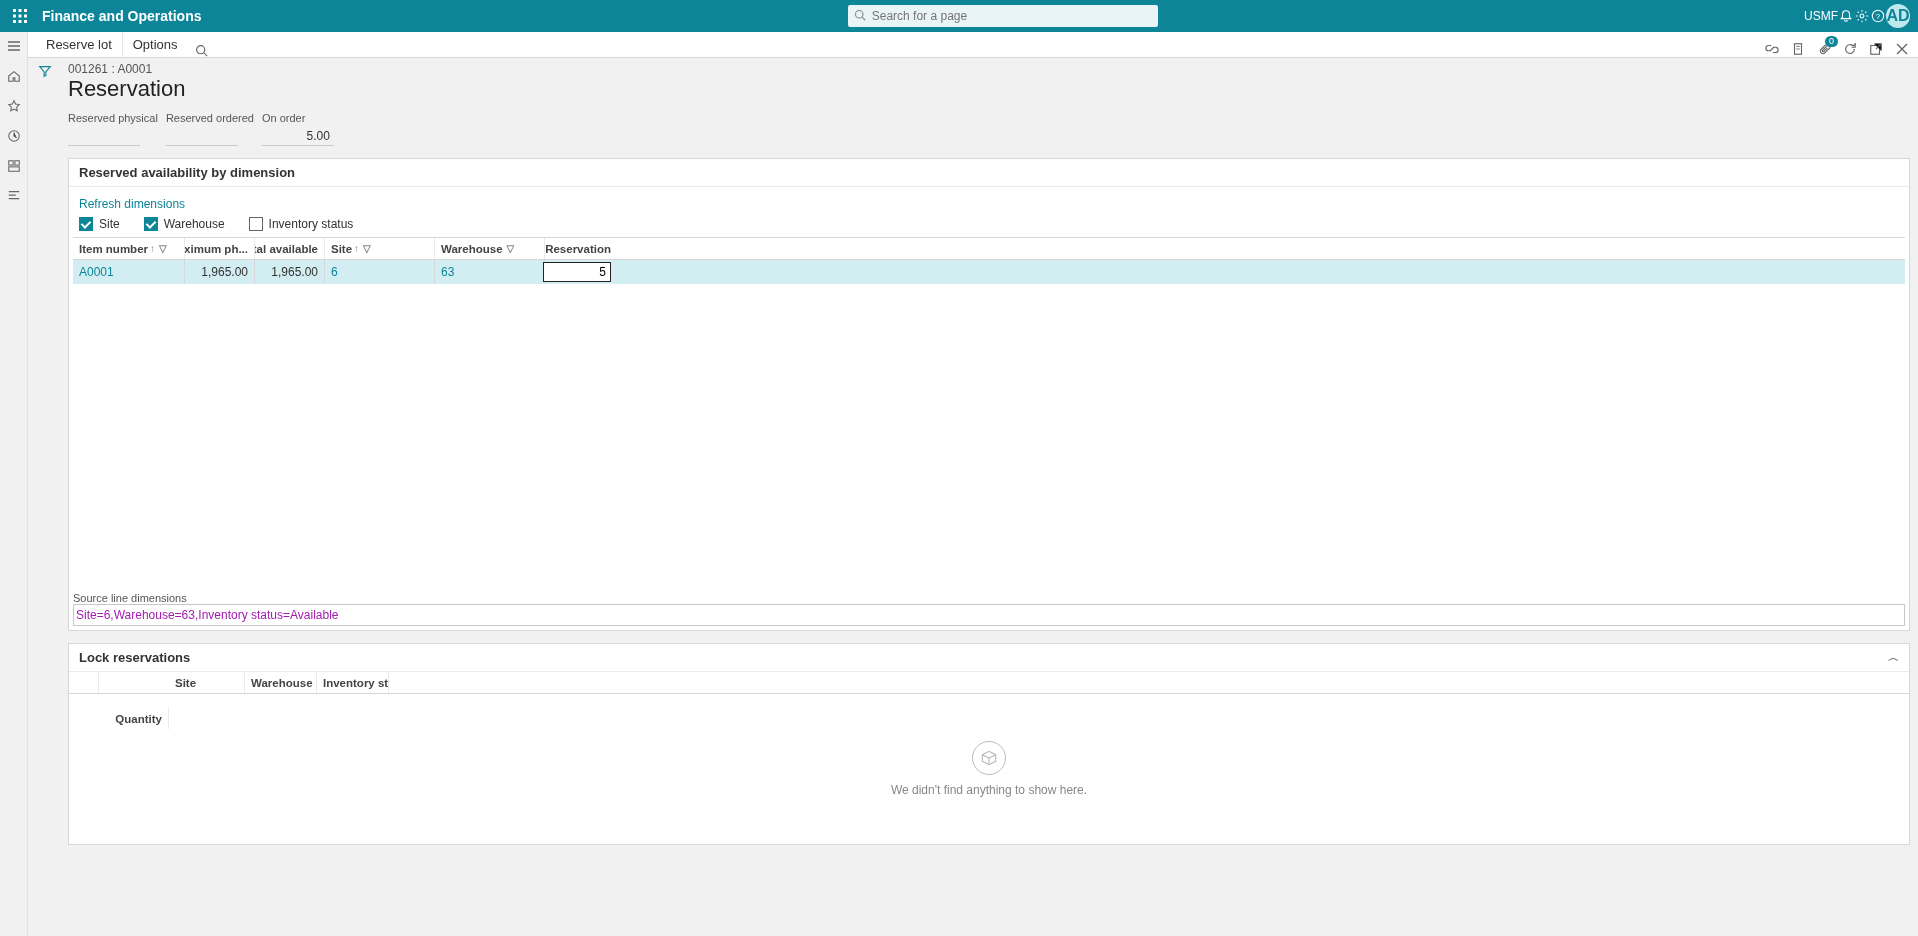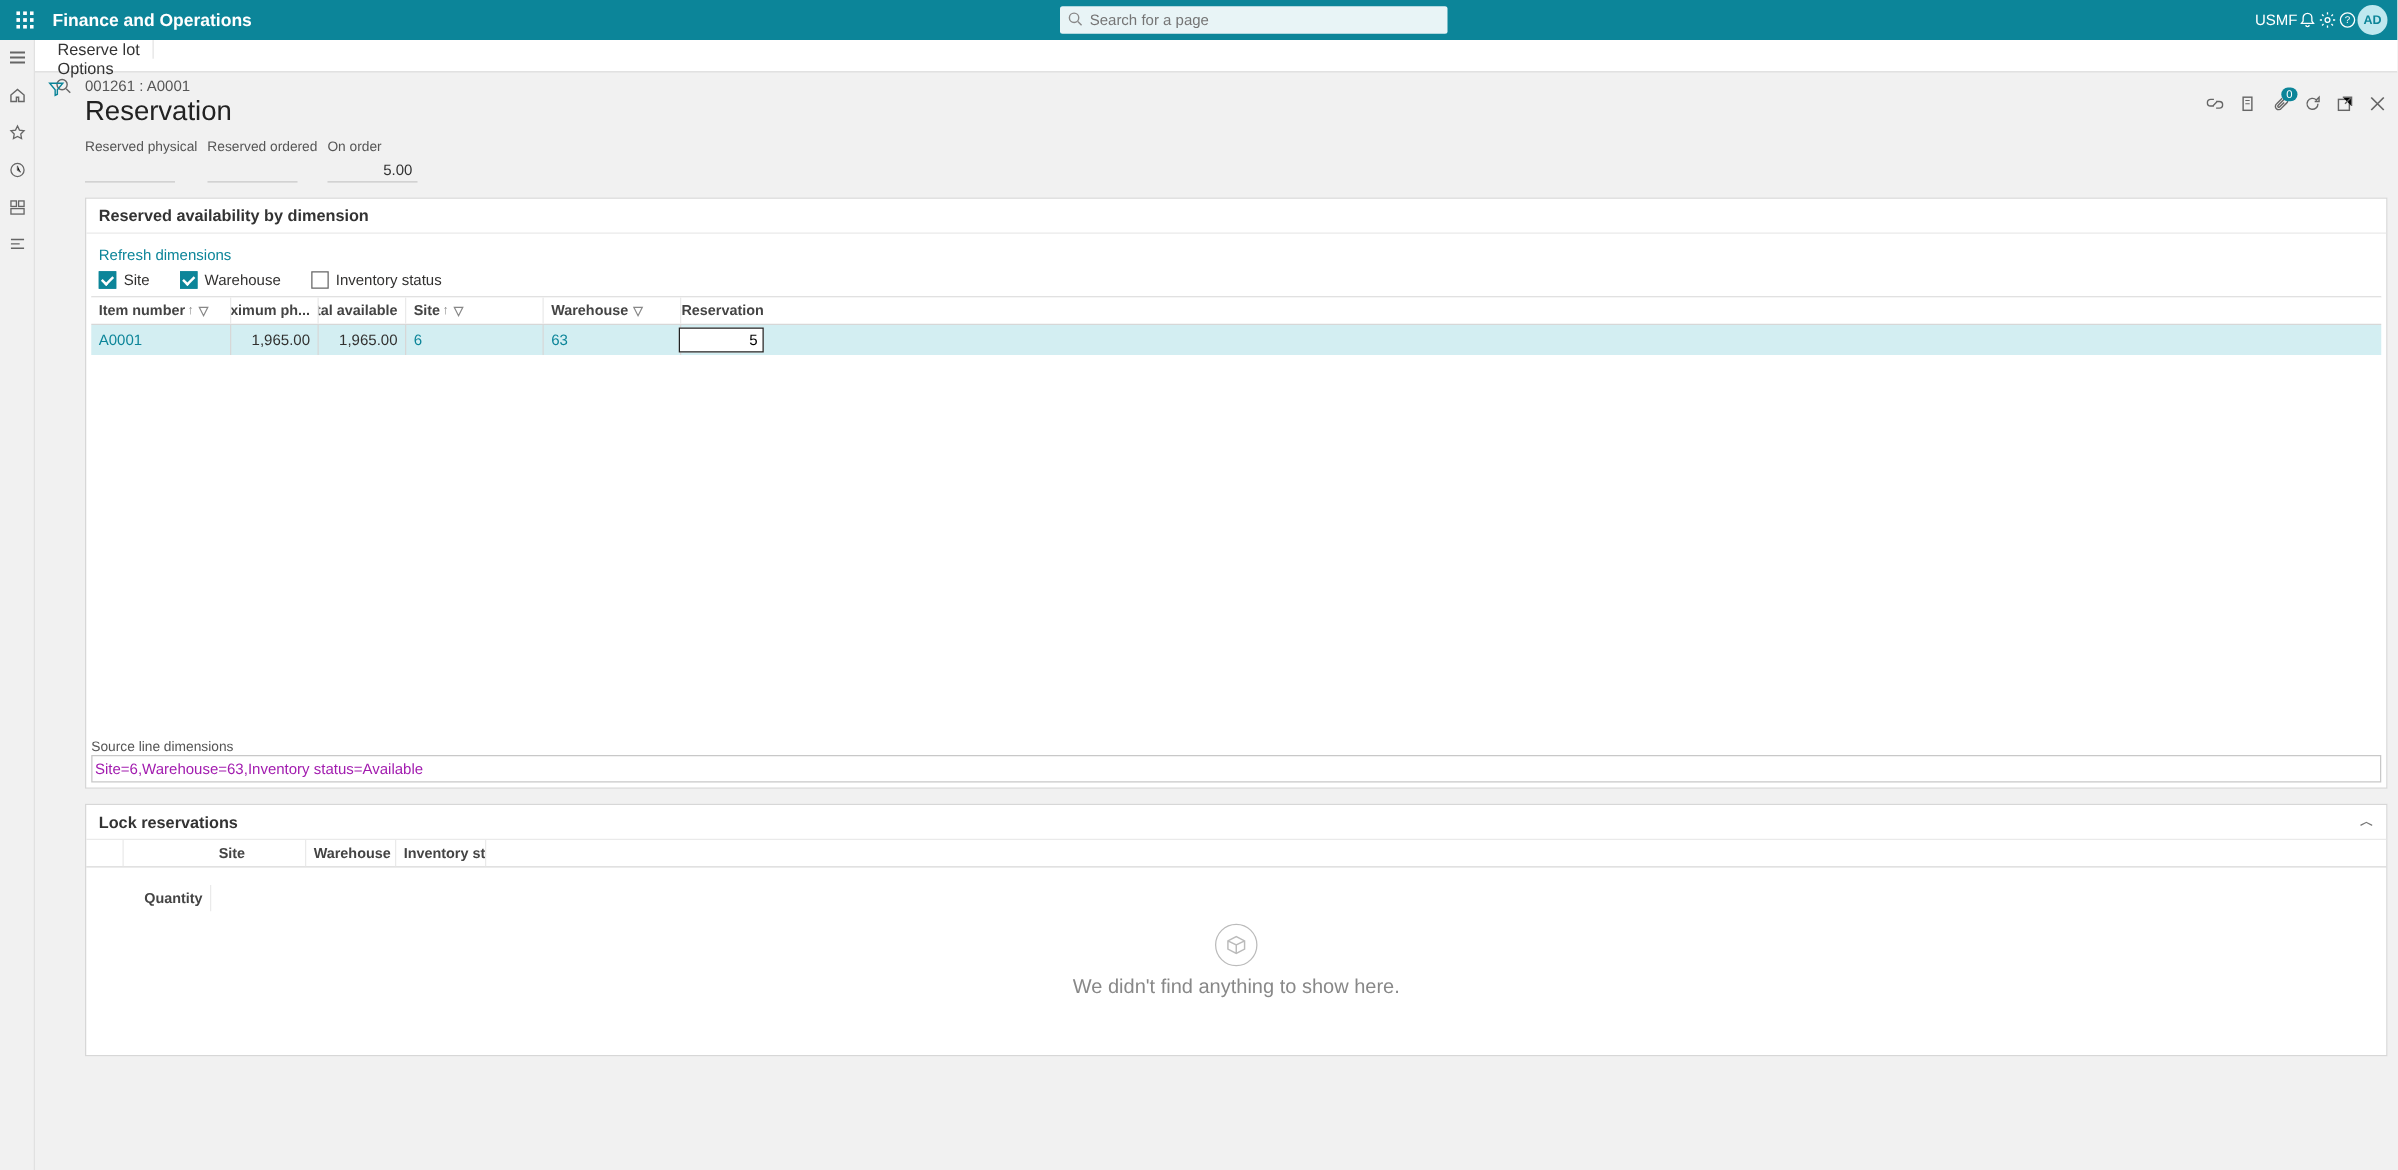--- a/index.html
+++ b/index.html
@@ -9,31 +9,31 @@
 .app-bar { display: flex; align-items: center; height: 32px; background: #0c8599; color: #fff; padding: 0 8px; }
 .app-bar .waffle { width: 24px; height: 24px; display: flex; align-items: center; justify-content: center; cursor: pointer; }
 .app-bar .app-title { margin-left: 10px; font-size: 14px; font-weight: 600; flex: 0 0 auto; }
 .app-bar .spacer { flex: 1; }
 .app-bar .search { width: 310px; height: 22px; background: #e8f4f6; border: none; border-radius: 2px; padding: 0 8px 0 24px; font-size: 12px; color: #555; background-image: none; }
 .search-container { position: relative; width: 310px; }
 .search-container .s-icon { position: absolute; left: 6px; top: 4px; color: #888; font-size: 12px; }
 .app-bar .right-icons { display: flex; align-items: center; margin-left: auto; }
 .app-bar .right-icons .legal { font-size: 12px; }
 .app-bar .ico { width: 16px; height: 16px; display: inline-flex; align-items: center; justify-content: center; cursor: pointer; color: #fff; }
-.avatar { width: 24px; height: 24px; border-radius: 50%; background: #bfe8ef; color: #0c8599; font-size: 10px; font-weight: 600; display: flex; align-items: center; justify-content: center; }
+.avatar { width: 24px; height: 24px; border-radius: 50%; background: #bfe8ef; color: #0c8599; font-size: 16px; font-weight: 600; display: flex; align-items: center; justify-content: center; }
 
 
 .shell { display: flex; height: calc(100vh - 32px); }
 .left-rail { width: 28px; background: #f1f1f1; border-right: 1px solid #e1e1e1; display: flex; flex-direction: column; align-items: center; padding-top: 6px; gap: 14px; }
 .left-rail .rail-ico { width: 16px; height: 16px; color: #666; cursor: pointer; display: flex; align-items: center; justify-content: center; }
 
 .content { flex: 1; display: flex; flex-direction: column; background: #f1f1f1; }
 
 
-.action-pane { height: 26px; background: #fff; border-bottom: 1px solid #d7d7d7; display: flex; align-items: flex-start; padding: 0 8px; flex-direction: column; }
+.action-pane { height: 26px; background: #fff; border-bottom: 1px solid #d7d7d7; display: flex; align-items: flex-end; padding: 0 8px; }
 .action-pane .ap-btn { padding: 0 10px; height: 100%; display: flex; align-items: center; font-size: 13px; color: #333; cursor: pointer; border-right: 1px solid #e4e4e4; }
 .action-pane .ap-btn.last { border-right: none; }
 .action-pane .ap-search-ico { margin-left: 6px; color: #666; width: 16px; display:flex; align-items:center; justify-content:center; cursor:pointer; }
 .action-pane .ap-right { margin-left: auto; display: flex; align-items: center; gap: 10px; color: #666; }
 .action-pane .ap-right .ap-ico { width: 16px; height: 16px; cursor:pointer; display:flex; align-items:center; justify-content:center;}
 .badge-zero { position: relative; }
 .badge-zero::after { content: "0"; position: absolute; top: -5px; right: -6px; background: #0c8599; color: #fff; font-size: 9px; border-radius: 8px; padding: 0 4px; line-height: 11px; }
 
 
 .page-wrap { padding: 4px 8px 8px 40px; overflow: auto; flex: 1; }
@@ -87,21 +87,21 @@
 .source-dims input { width: 100%; height: 22px; border: 1px solid #c8c8c8; padding: 0 2px; font-size: 12px; color: #a21caf; margin-top: 0; }
 
 
 .lock-grid-head { display: flex; height: 22px; border-bottom: 1px solid #d7d7d7; font-size: 11.5px; color: #444; }
 .lock-grid-head .col { border-right: 1px solid #eaeaea; }
 .lc-sel { width: 30px; }
 .lc-qty { width: 70px; justify-content:flex-end;margin-top:36px;}
 .lc-site { width: 76px; }
 .lc-wh { width: 72px; }
 .lc-inv { width: 72px; }
-.empty-area { height: 150px; display: flex; flex-direction: column; align-items: center; justify-content: center; color: #888; font-size: 16px; gap: 8px; }
+.empty-area { height: 150px; display: flex; flex-direction: column; align-items: center; justify-content: center; color: #888; font-size: 12px; gap: 8px; }
 .empty-ico { width: 34px; height: 34px; border: 1px solid #bbb; border-radius: 50%; display:flex; align-items:center; justify-content:center; color:#bbb;}
 
 .collapse-caret { color:#777; font-size:11px; cursor:pointer; }
 
 svg { display: block; }
 </style>
 </head>
 <body>
 
 <div class="app-bar">

